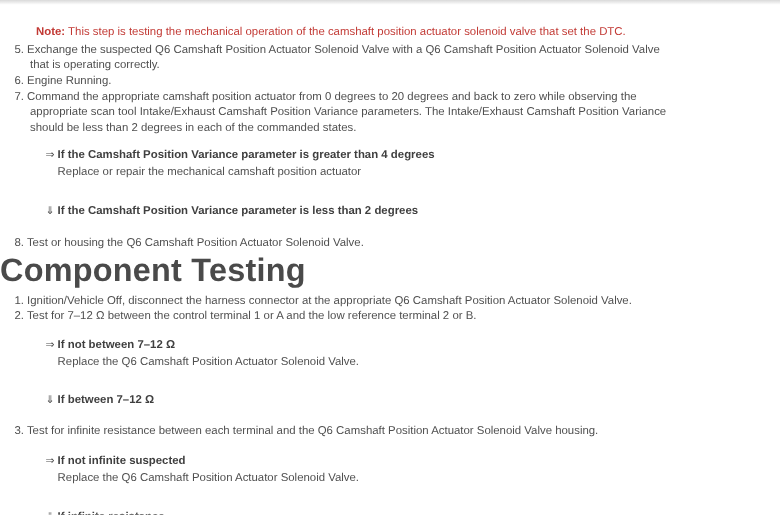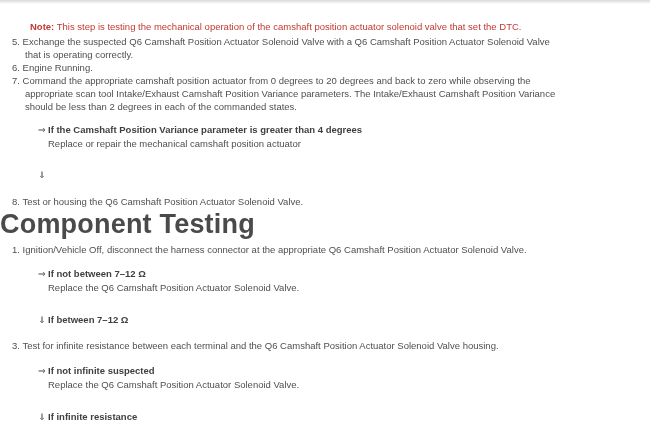--- a/index.html
+++ b/index.html
@@ -73,30 +73,33 @@
     <span>Command the appropriate camshaft position actuator from 0 degrees to 20 degrees and back to zero while observing the appropriate scan tool Intake/Exhaust Camshaft Position Variance parameters. The Intake/Exhaust Camshaft Position Variance should be less than 2 degrees in each of the commanded states.</span></div>
 
   <div class="branch" style="margin-top:10px;">
     <span class="arrow">⇒</span>
     <span class="cond">If the Camshaft Position Variance parameter is greater than 4 degrees</span>
   </div>
   <div class="action">Replace or repair the mechanical camshaft position actuator</div>
 
   <div class="branch" style="margin-top:19px;">
     <span class="arrow">⇓</span>
+    <span class="cond">If the Camshaft Position Variance parameter is less than 2 degrees</span>
   </div>
 
   <div class="step" style="margin-top:13px;"><span>8.</span>
     <span>Test or housing the Q6 Camshaft Position Actuator Solenoid Valve.</span></div>
 
   <h1 class="section-heading">Component Testing</h1>
 
   <div class="step" style="margin-top:3px;"><span>1.</span>
     <span>Ignition/Vehicle Off, disconnect the harness connector at the appropriate Q6 Camshaft Position Actuator Solenoid Valve.</span></div>
 
+  <div class="step"><span>2.</span>
+    <span>Test for 7–12 Ω between the control terminal 1 or A and the low reference terminal 2 or B.</span></div>
 
   <div class="branch" style="margin-top:11px;">
     <span class="arrow">⇒</span>
     <span class="cond">If not between 7–12 Ω</span>
   </div>
   <div class="action">Replace the Q6 Camshaft Position Actuator Solenoid Valve.</div>
 
   <div class="branch" style="margin-top:19px;">
     <span class="arrow">⇓</span>
     <span class="cond">If between 7–12 Ω</span>

